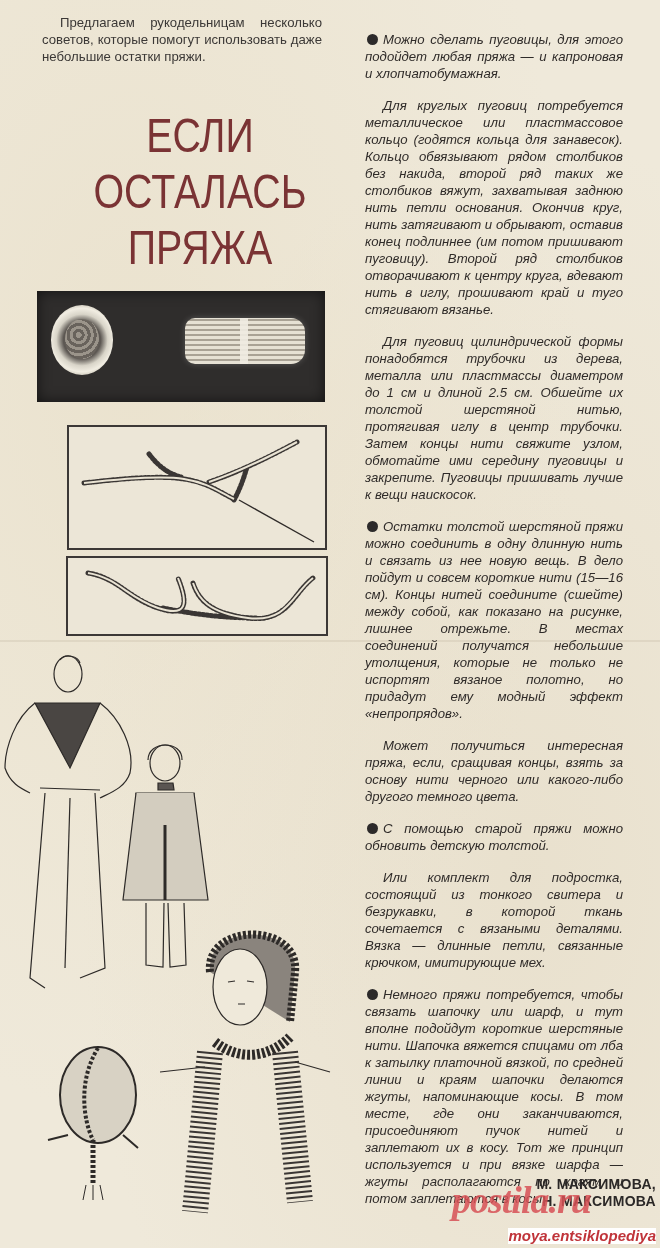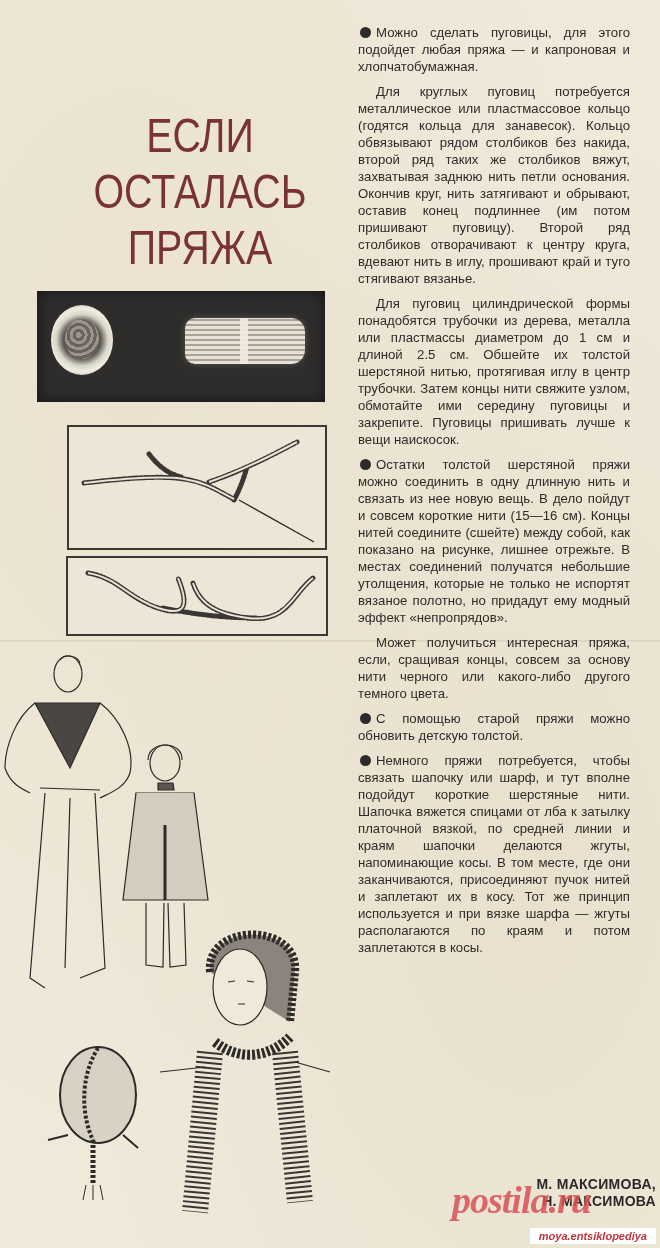--- a/index.html
+++ b/index.html
@@ -75,49 +75,50 @@
   .fig-girl { left: 118px; top: 735px; width: 95px; height: 240px; }
   .fig-hat { left: 38px; top: 1040px; width: 110px; height: 160px; }
   .fig-scarf { left: 150px; top: 912px; width: 185px; height: 320px; }
 
   
   .col {
     position: absolute; left: 350px; top: 16px; width: 288px;
     font-size: 13.2px; line-height: 17px; color: #2f2b29;
     text-align: justify;
   }
-  .col p { margin: 8px; text-indent: 18px; }
+  .col p { margin: 15px; text-indent: 18px; font-style: italic; }
   .bullet {
     display: inline-block; width: 11px; height: 11px; border-radius: 50%;
     background: #2c2a2a; vertical-align: -1px; margin-right: 5px;
   }
   .col p.b { text-indent: 2px; }
 
   .sign {
     position: absolute; right: 4px; top: 1176px; text-align: right;
     font-weight: bold; font-size: 14px; line-height: 17px; color: #2b2827; letter-spacing: 0.3px;
   }
   .watermark {
     position: absolute; left: 452px; top: 1170px;
     font-family: "Liberation Serif", serif; font-style: italic; font-weight: bold;
     font-size: 38px; color: rgba(215,80,85,0.85); letter-spacing: -1px;
     line-height: 60px;
   }
   .credit {
     position: absolute; right: 4px; top: 1228px;
     background: #fff; color: #c0343a; font-style: italic; font-weight: bold;
-    font-size: 11px; padding: 1px 9px; line-height: 14px;
+    font-size: 15px; padding: 1px 0; line-height: 14px;
   }
 </style>
 </head>
 <body>
 
 <div class="page">
   <div class="fold"></div>
 
+  <div class="intro">Предлагаем рукодельницам несколько советов, которые помогут использовать даже небольшие остатки пряжи.</div>
 
   <div class="title">
     <div>ЕСЛИ</div>
     <div>ОСТАЛАСЬ</div>
     <div>ПРЯЖА</div>
   </div>
 
   <div class="photo">
     <div class="button-round"></div>
     <div class="button-cyl"></div>
@@ -208,22 +209,23 @@
         <path d="M10 160 L 55 155 M 145 150 L 180 160"></path>
       </g>
     </svg>
   </div>
 
   <div class="col">
     <p class="b"><span class="bullet"></span><span>Можно сделать пуговицы, для этого подойдет любая пряжа — и капроновая и хлопчатобумажная.</span></p>
     <p>Для круглых пуговиц потребуется металлическое или пластмассовое кольцо (годятся кольца для занавесок). Кольцо обвязывают рядом столбиков без накида, второй ряд таких же столбиков вяжут, захватывая заднюю нить петли основания. Окончив круг, нить затягивают и обрывают, оставив конец подлиннее (им потом пришивают пуговицу). Второй ряд столбиков отворачивают к центру круга, вдевают нить в иглу, прошивают край и туго стягивают вязанье.</p>
     <p>Для пуговиц цилиндрической формы понадобятся трубочки из дерева, металла или пластмассы диаметром до 1 см и длиной 2.5 см. Обшейте их толстой шерстяной нитью, протягивая иглу в центр трубочки. Затем концы нити свяжите узлом, обмотайте ими середину пуговицы и закрепите. Пуговицы пришивать лучше к вещи наискосок.</p>
     <p class="b"><span class="bullet"></span><span>Остатки толстой шерстяной пряжи можно соединить в одну длинную нить и связать из нее новую вещь. В дело пойдут и совсем короткие нити (15—16 см). Концы нитей соедините (сшейте) между собой, как показано на рисунке, лишнее отрежьте. В местах соединений получатся небольшие утолщения, которые не только не испортят вязаное полотно, но придадут ему модный эффект «непропрядов».</span></p>
-    <p>Может получиться интересная пряжа, если, сращивая концы, совсем за основу нити черного или какого-либо другого темного цвета.</p>
+    <p>Может получиться интересная пряжа, если, сращивая концы, взять за основу нити черного или какого-либо другого темного цвета.</p>
     <p class="b"><span class="bullet"></span><span>С помощью старой пряжи можно обновить детскую толстой.</span></p>
+    <p>Или комплект для подростка, состоящий из тонкого свитера и безрукавки, в которой ткань сочетается с вязаными деталями. Вязка — длинные петли, связанные крючком, имитирующие мех.</p>
     <p class="b"><span class="bullet"></span><span>Немного пряжи потребуется, чтобы связать шапочку или шарф, и тут вполне подойдут короткие шерстяные нити. Шапочка вяжется спицами от лба к затылку платочной вязкой, по средней линии и краям шапочки делаются жгуты, напоминающие косы. В том месте, где они заканчиваются, присоединяют пучок нитей и заплетают их в косу. Тот же принцип используется и при вязке шарфа — жгуты располагаются по краям и потом заплетаются в косы.</span></p>
   </div>
 
   <div class="sign">
     <div>М. МАКСИМОВА,</div>
     <div>Н. МАКСИМОВА</div>
   </div>
 
   <div class="watermark">postila.ru</div>
   <div class="credit">moya.entsiklopediya</div>

